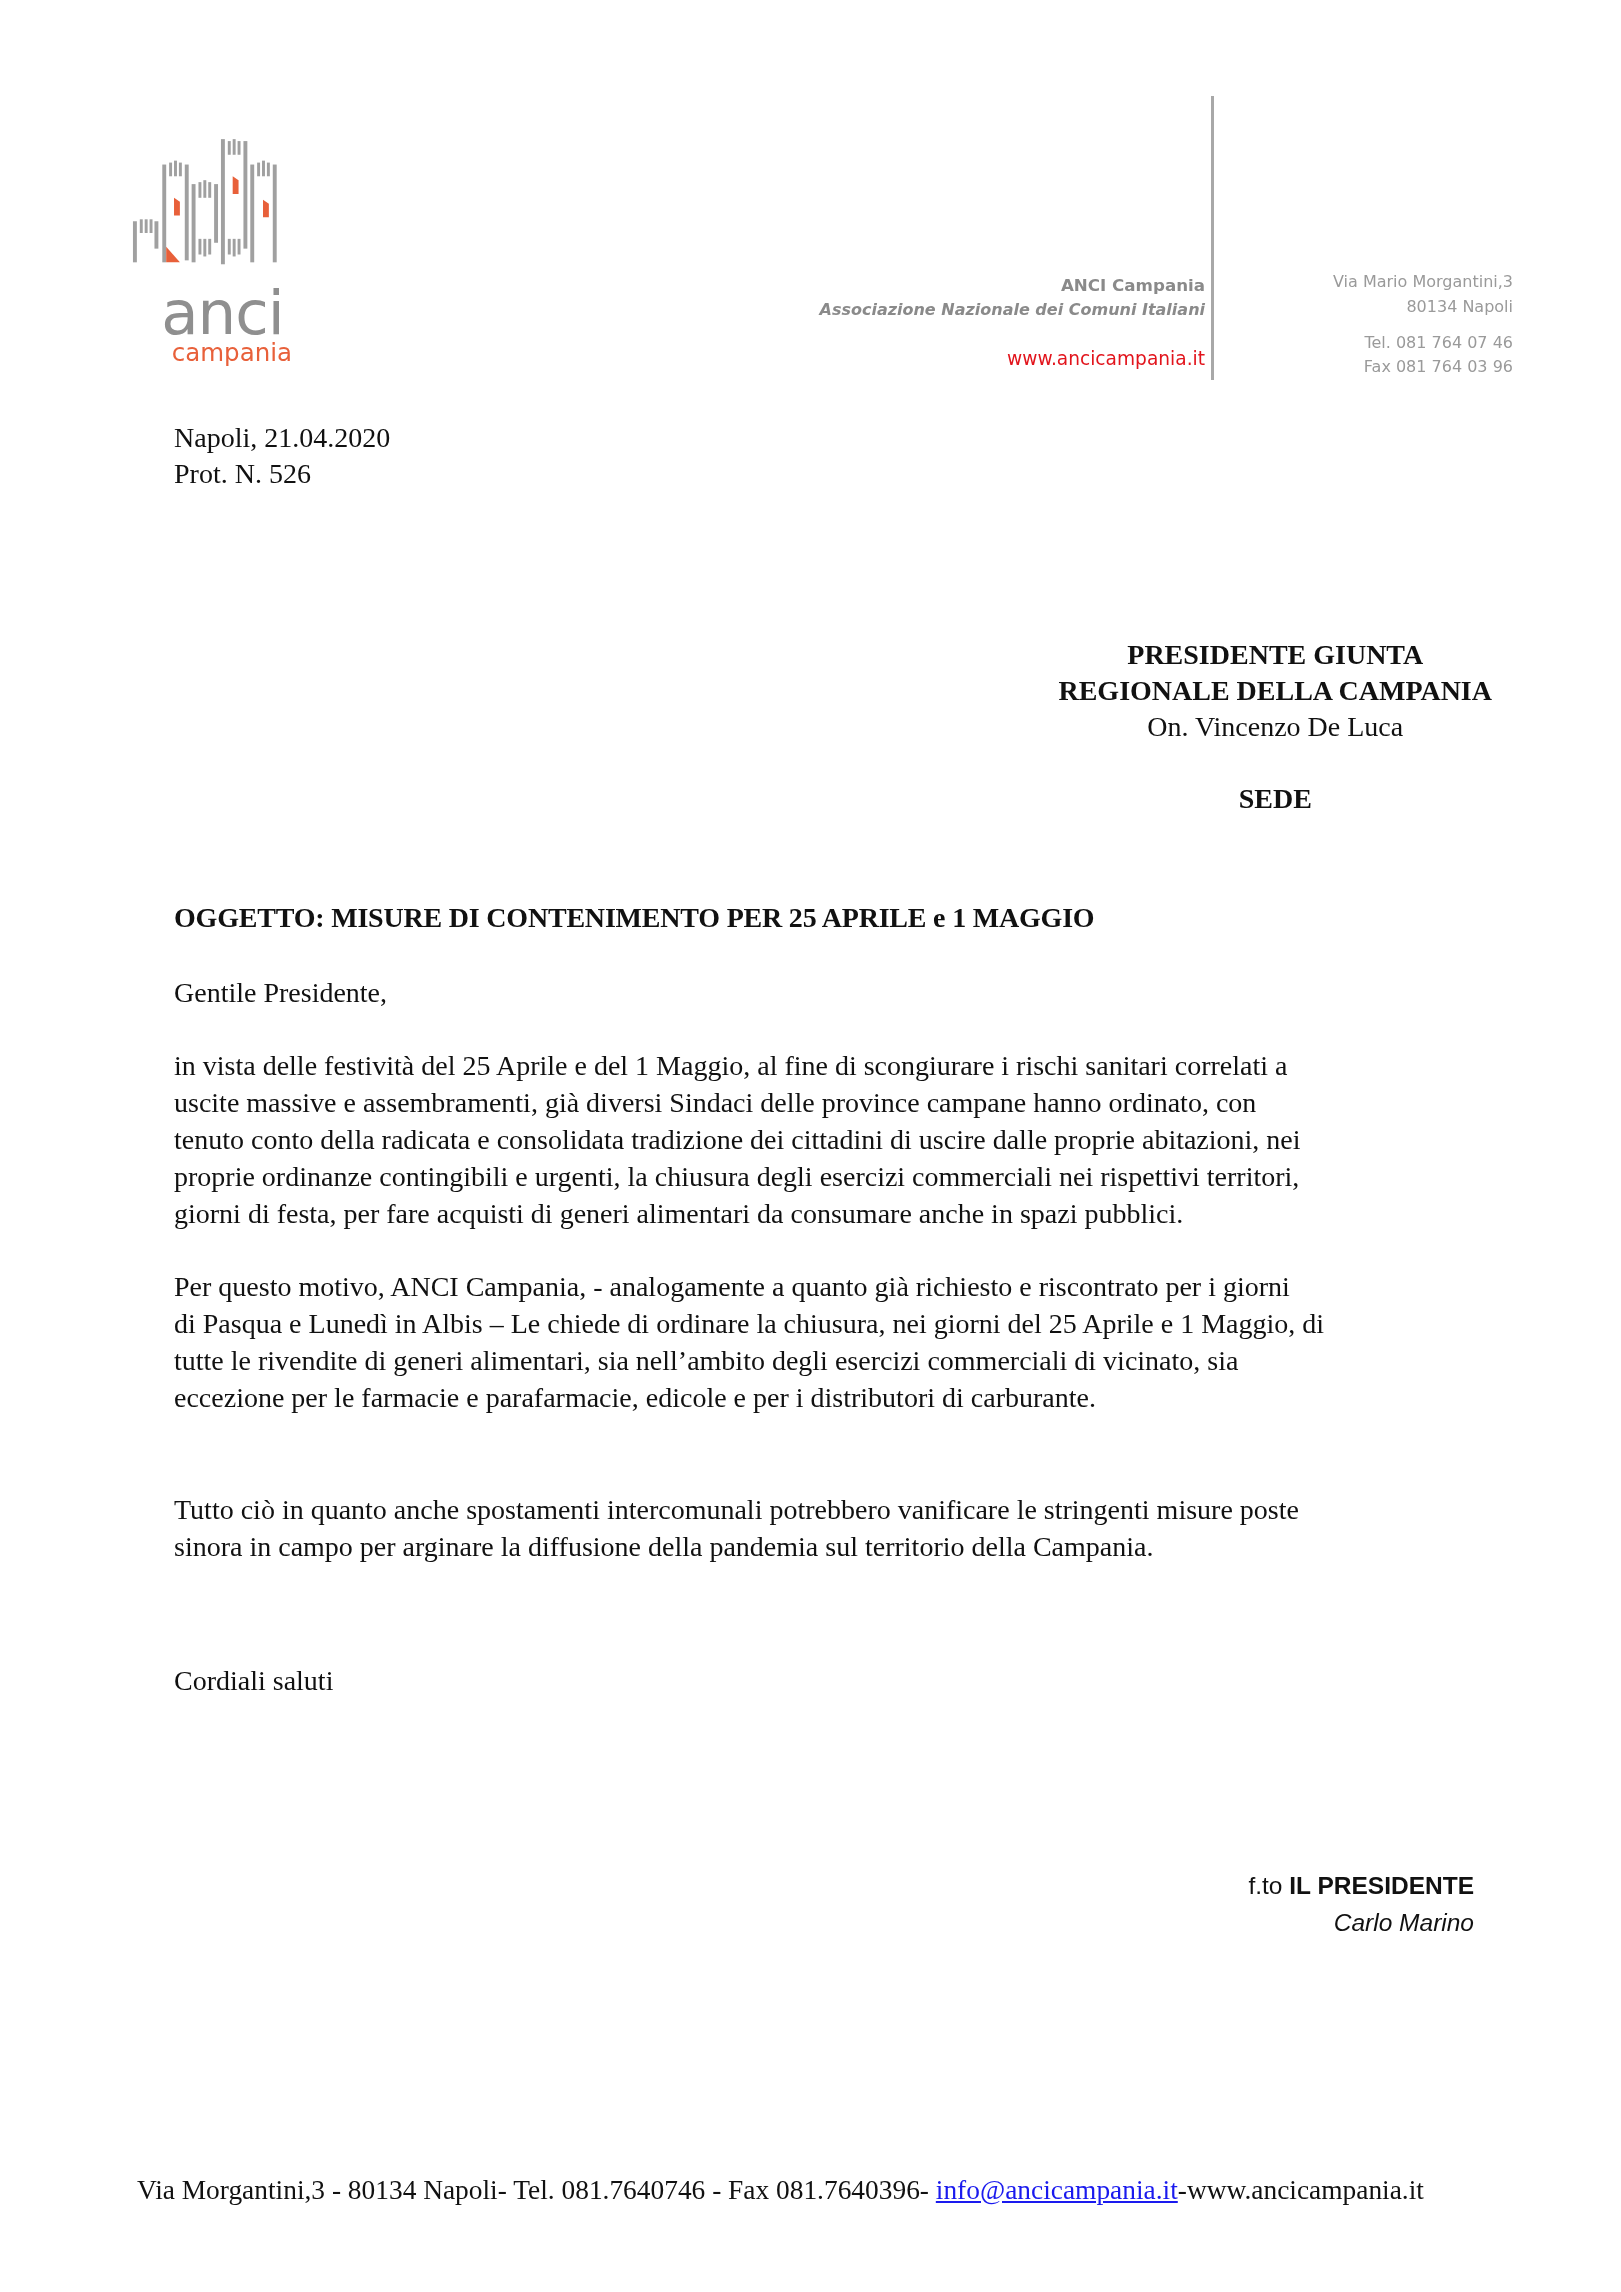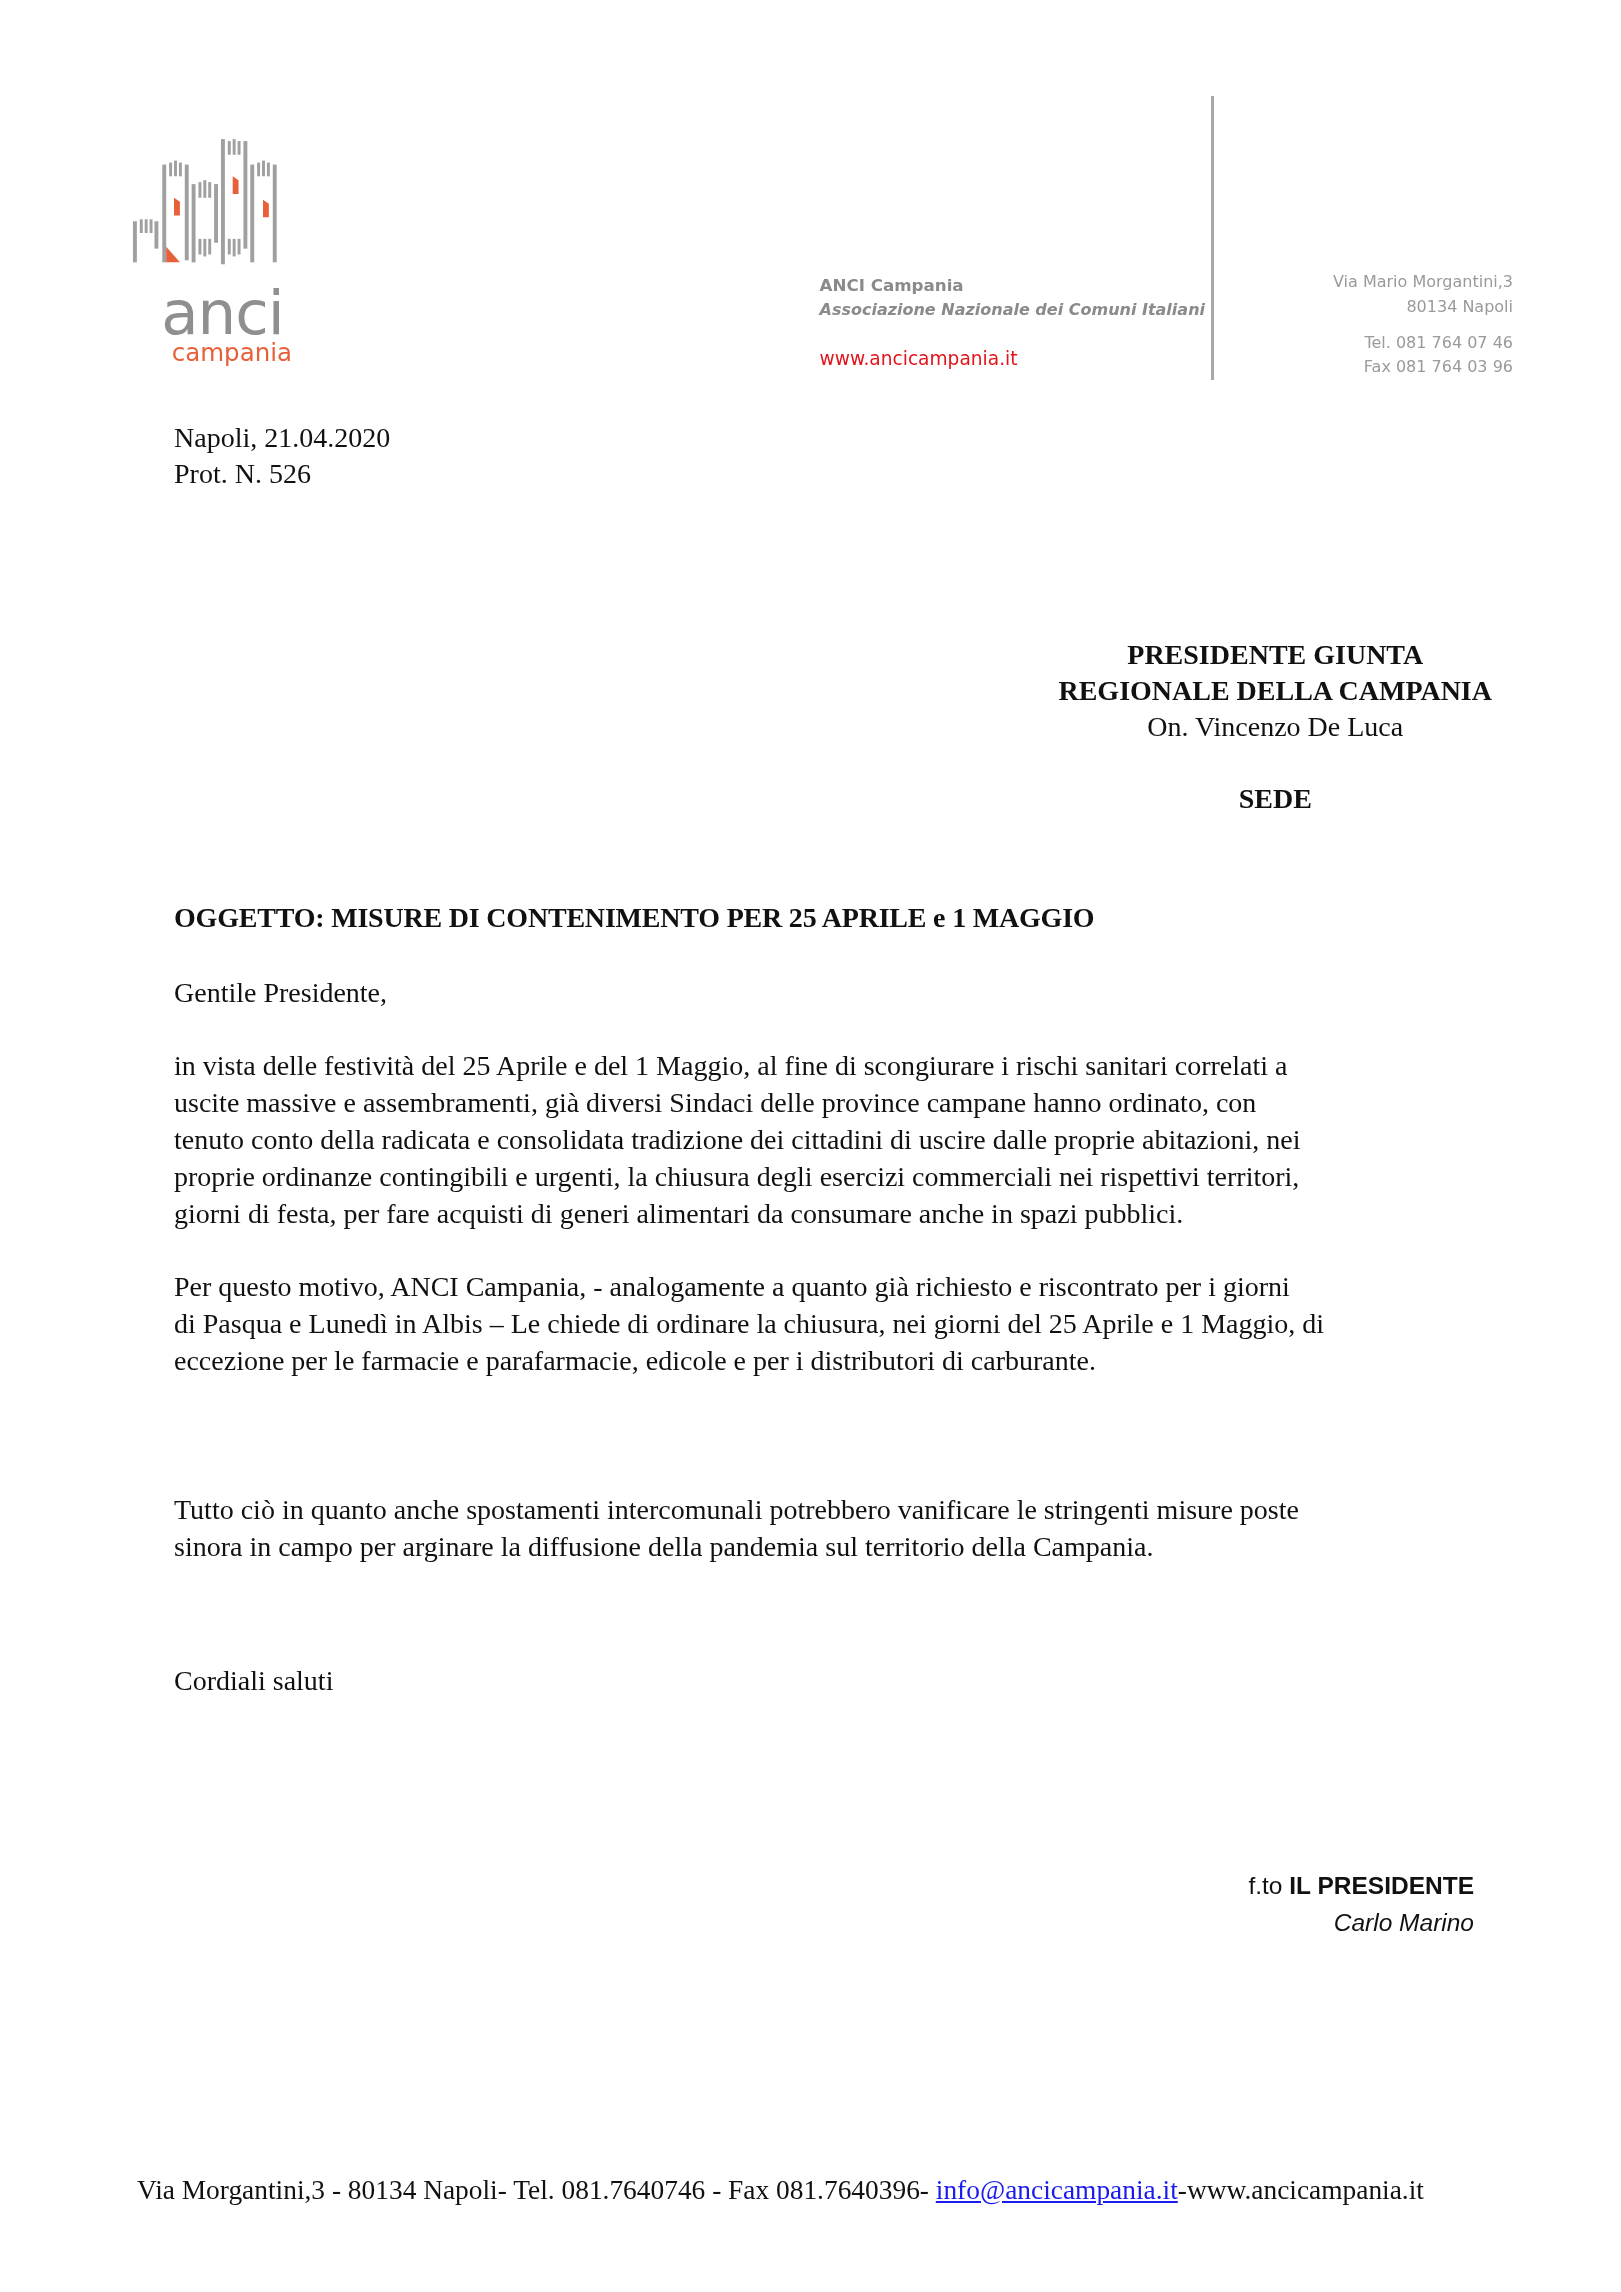--- a/index.html
+++ b/index.html
@@ -8,21 +8,21 @@
 
     
     .logo { position: absolute; left: 131px; top: 137px; width: 176px; height: 235px; }
     .logo svg { position: absolute; left: 0; top: 0; }
     .logo-word { position: absolute; left: 18px; top: 145px; width: 147px; text-align: center;
                  font-family: "DejaVu Sans", sans-serif; color: #8f8f8f; font-size: 61px;
                  line-height: 61px; letter-spacing: -1px; font-weight: 400; }
     .logo-sub { position: absolute; left: 27.4px; top: 202px; width: 147px; text-align: center;
                 font-family: "DejaVu Sans", sans-serif; color: #e8603a; font-size: 24.5px; line-height: 27.4px; }
 
-    .org-block { position: absolute; right: 416px; top: 274px; 
+    .org-block { position: absolute; right: 416px; top: 274px; text-align: right;
                  font-family: "DejaVu Sans", sans-serif; }
     .org-name { color: #8a8a8a; font-weight: bold; font-size: 16.7px; line-height: 23.5px; }
     .org-full { color: #8a8a8a; font-weight: bold; font-style: italic; font-size: 16px; line-height: 23.5px; }
     .org-web { color: #e2141c; font-size: 18.6px; line-height: 23.5px; margin-top: 25.5px; }
 
     .vline { position: absolute; left: 1211px; top: 96px; width: 2.9px; height: 284px; background: #a8a8a8; }
 
     .addr-block { position: absolute; right: 108px; top: 270px; text-align: right;
                   font-family: "DejaVu Sans", sans-serif; color: #9a9a9a; font-size: 16px; line-height: 24.5px; }
     .addr-gap { height: 11.8px; }
@@ -145,20 +145,21 @@
   <span class="ln">in vista delle festività del 25 Aprile e del 1 Maggio, al fine di scongiurare i rischi sanitari correlati a</span>
   <span class="ln">uscite massive e assembramenti, già diversi Sindaci delle province campane hanno ordinato, con</span>
   <span class="ln">tenuto conto della radicata e consolidata tradizione dei cittadini di uscire dalle proprie abitazioni, nei</span>
   <span class="ln">proprie ordinanze contingibili e urgenti, la chiusura degli esercizi commerciali nei rispettivi territori,</span>
   <span class="ln">giorni di festa, per fare acquisti di generi alimentari da consumare anche in spazi pubblici.</span>
 </div>
 
 <div class="para p2">
   <span class="ln">Per questo motivo, ANCI Campania, - analogamente a quanto già richiesto e riscontrato per i giorni</span>
   <span class="ln">di Pasqua e Lunedì in Albis – Le chiede di ordinare la chiusura, nei giorni del 25 Aprile e 1 Maggio, di</span>
+  <span class="ln">tutte le rivendite di generi alimentari, sia nell’ambito degli esercizi commerciali di vicinato, sia</span>
   <span class="ln">eccezione per le farmacie e parafarmacie, edicole e per i distributori di carburante.</span>
 </div>
 
 <div class="para p3">
   <span class="ln">Tutto ciò in quanto anche spostamenti intercomunali potrebbero vanificare le stringenti misure poste</span>
   <span class="ln">sinora in campo per arginare la diffusione della pandemia sul territorio della Campania.</span>
 </div>
 
 <div class="closing">Cordiali saluti</div>
 

